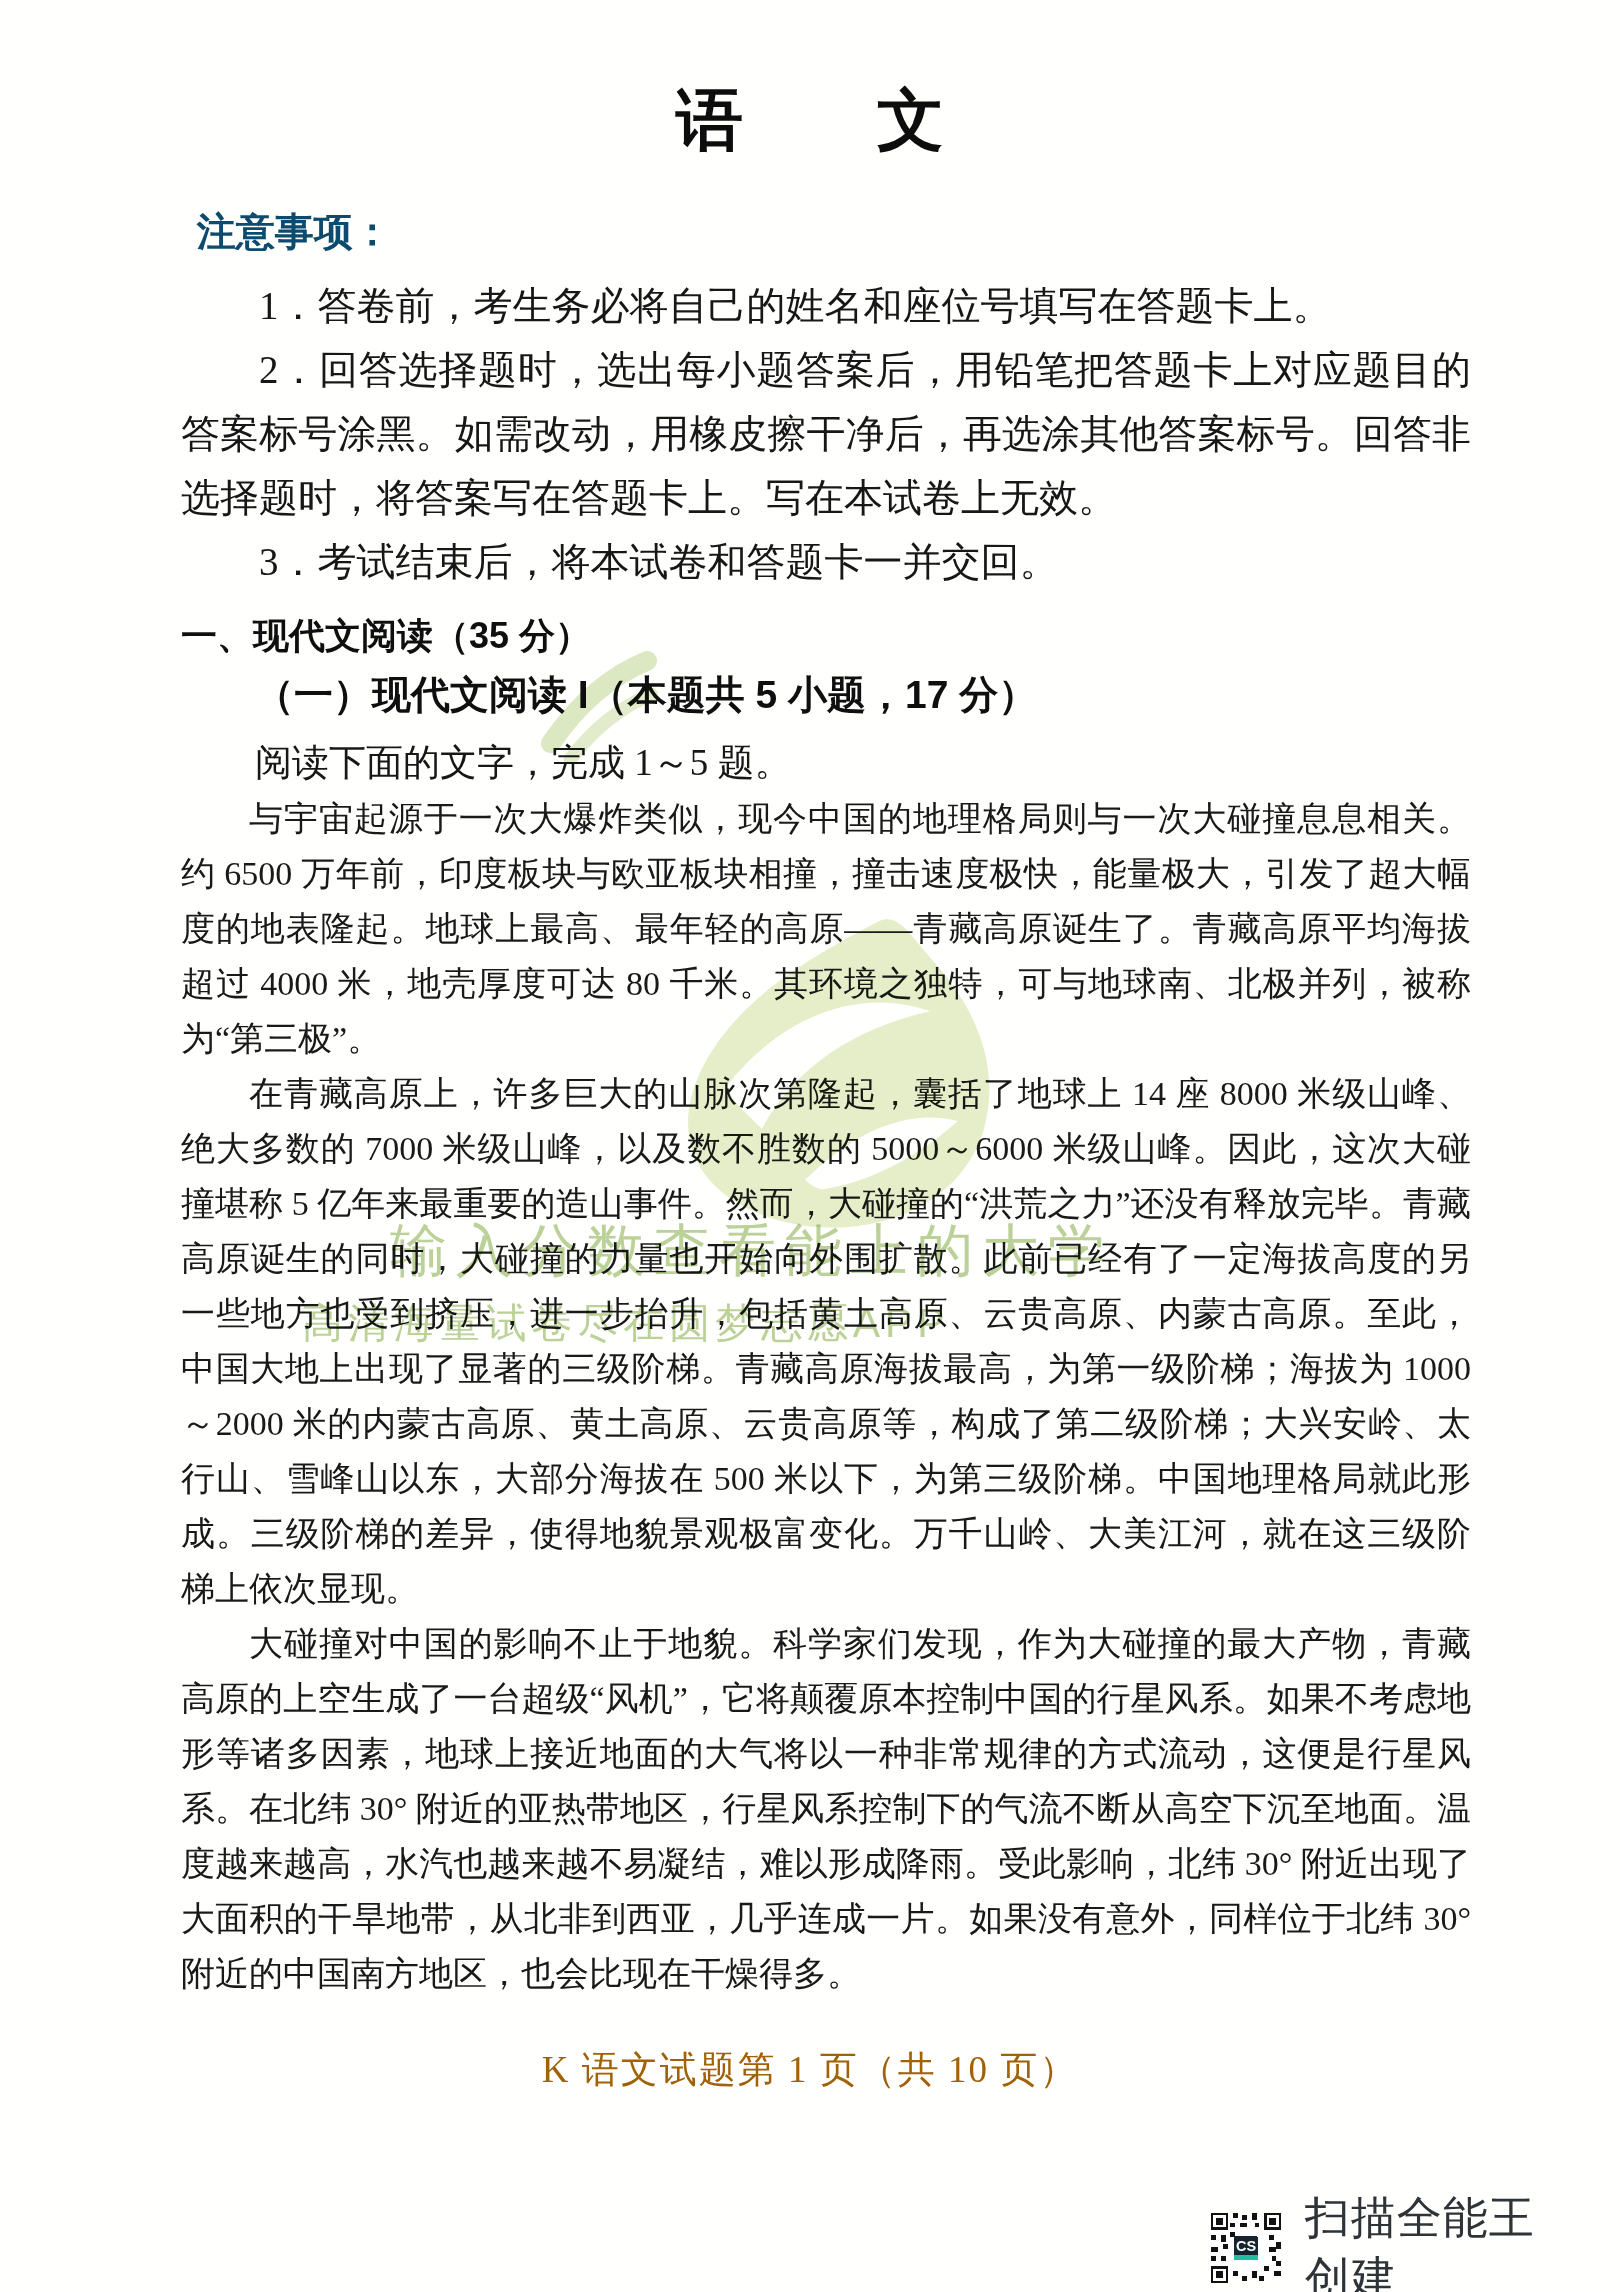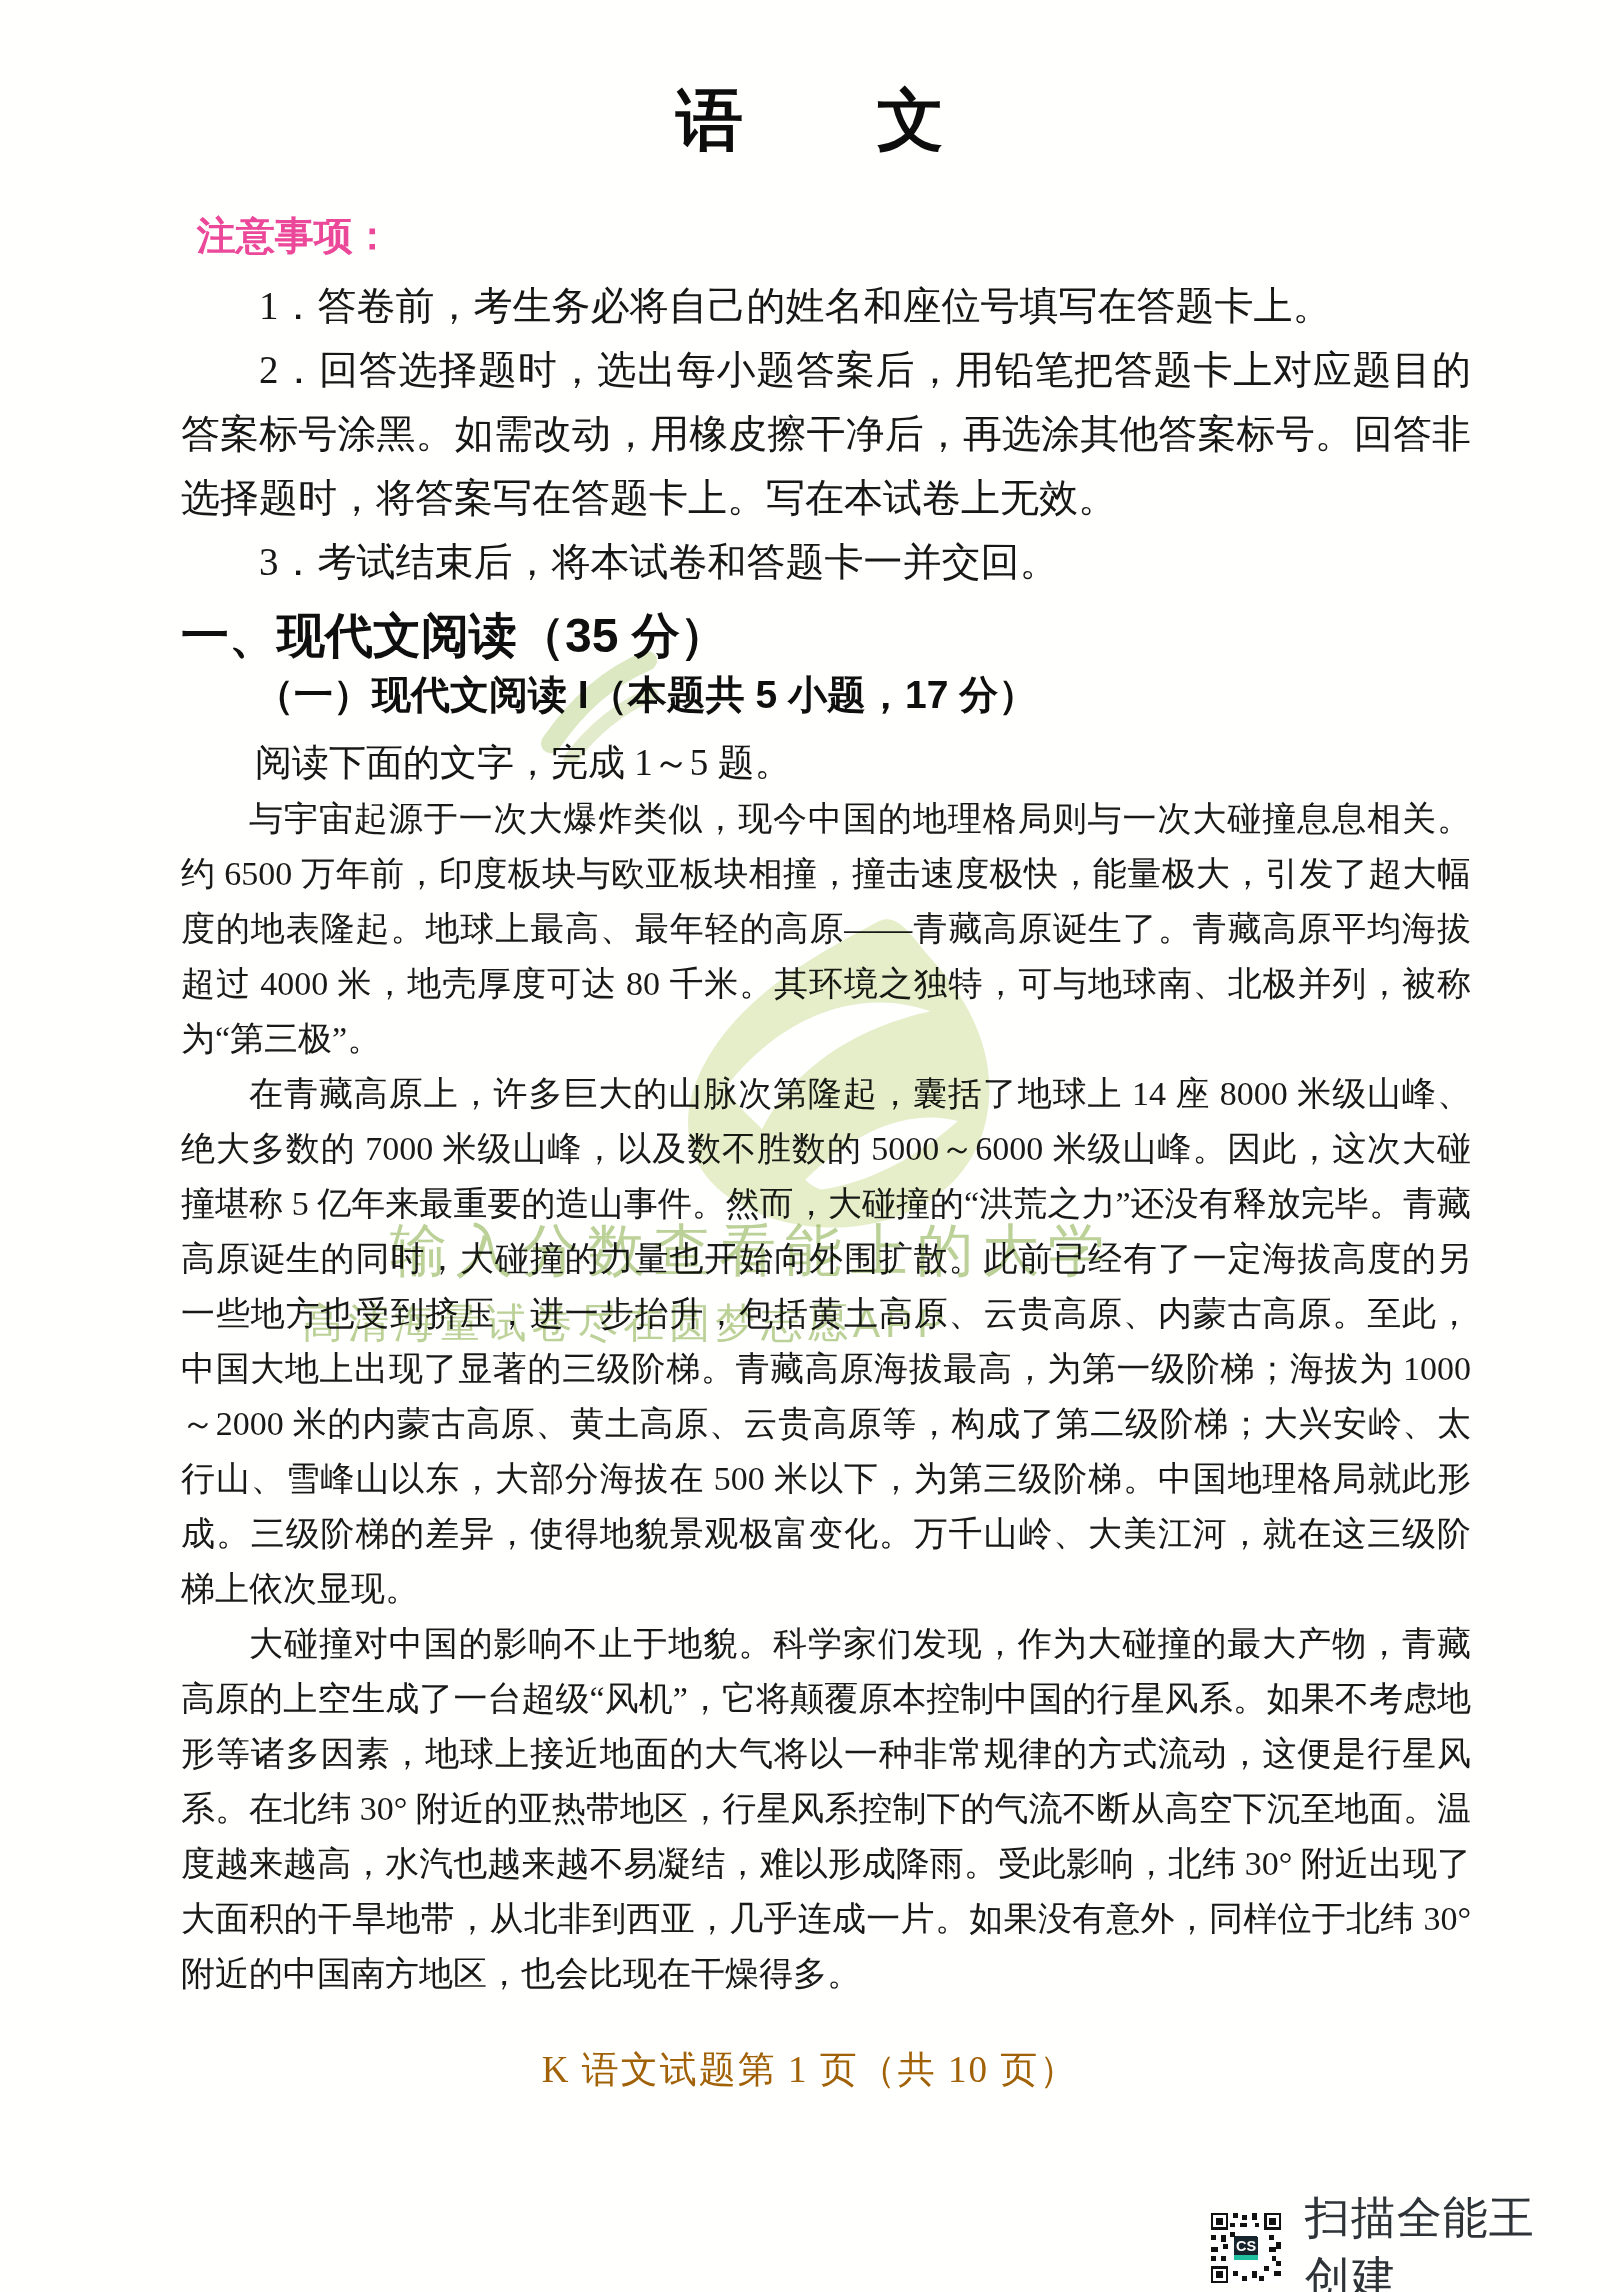--- a/index.html
+++ b/index.html
@@ -5,28 +5,28 @@
   html,body{margin:0;padding:0;background:#ffffff;}
   .page{position:relative;width:1620px;height:2293px;background:#fffffe;overflow:hidden;
         color:#161616;font-family:"Liberation Serif","DejaVu Serif",serif;}
   
   .title{padding-top:80px;height:80px;line-height:80px;text-align:center;
          font-family:"Liberation Sans","DejaVu Sans",sans-serif;
          font-weight:700;font-size:67px;color:#0d0d0d;}
   
   .content{margin:0 149px 0 181px;}
   .notice-heading{margin-top:51px;margin-left:15.7px;line-height:49px;
-        font-family:Liberation Serif, serif;
-        font-weight:700;font-size:39px;color:#ec4899;}
+        font-family:Liberation Mono, monospace;
+        font-weight:700;font-size:39px;color:#0c4a6e;}
   .notice-item{margin:0;font-size:39px;line-height:64px;text-indent:2em;
         text-align:justify;word-break:break-all;color:#171717;}
   .notice-item.first{margin-top:13.7px;}
   .sec-heading{margin-top:11.8px;line-height:61px;
         font-family:"Liberation Sans","DejaVu Sans",sans-serif;
-        font-weight:700;font-size:48px;color:#0f0f0f;}
+        font-weight:700;font-size:36px;color:#0f0f0f;}
   .sec-subheading{line-height:57px;margin-left:74px;
         font-family:"Liberation Sans","DejaVu Sans",sans-serif;
         font-weight:700;font-size:39px;color:#0f0f0f;}
   .lead{margin:12px 0 0 74px;line-height:56px;font-size:37px;color:#171717;}
   .body-para{margin:0;font-size:34px;line-height:55px;text-indent:2em;
         text-align:justify;word-break:break-all;color:#191919;}
   
   .footer{position:absolute;left:0;right:0;top:2045px;text-align:center;
         font-size:37px;letter-spacing:2px;color:#a16207;}
   

